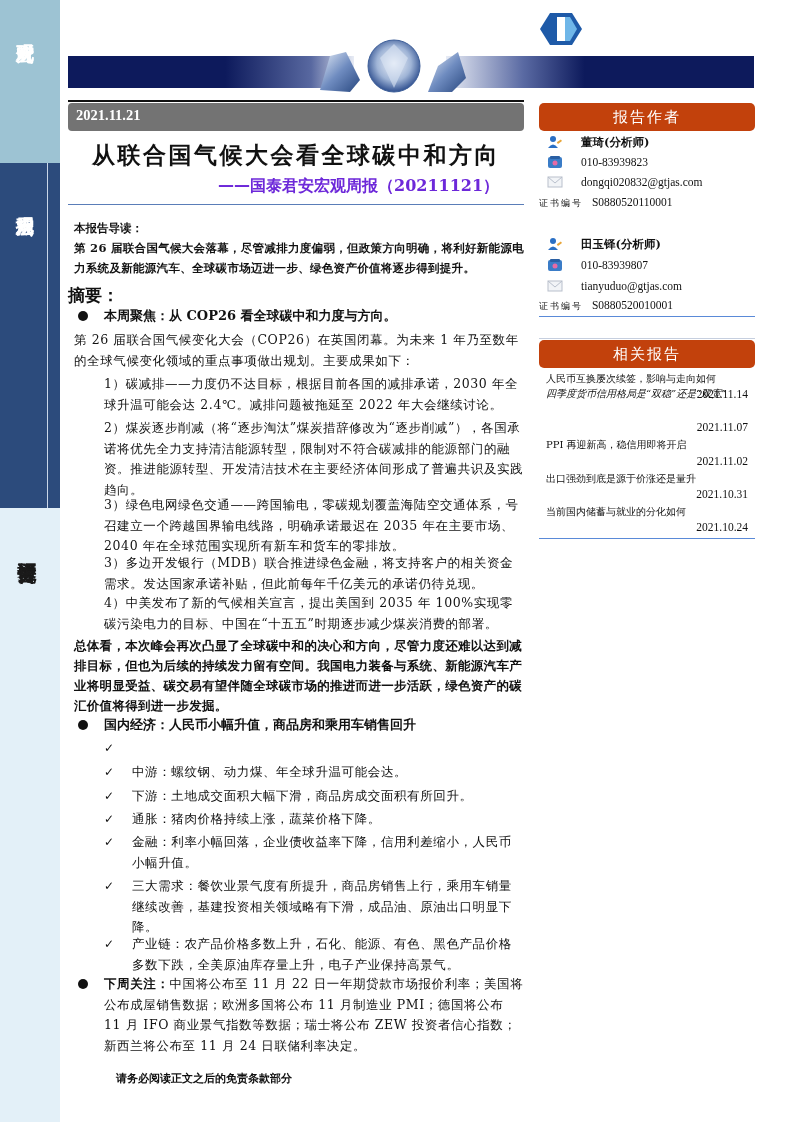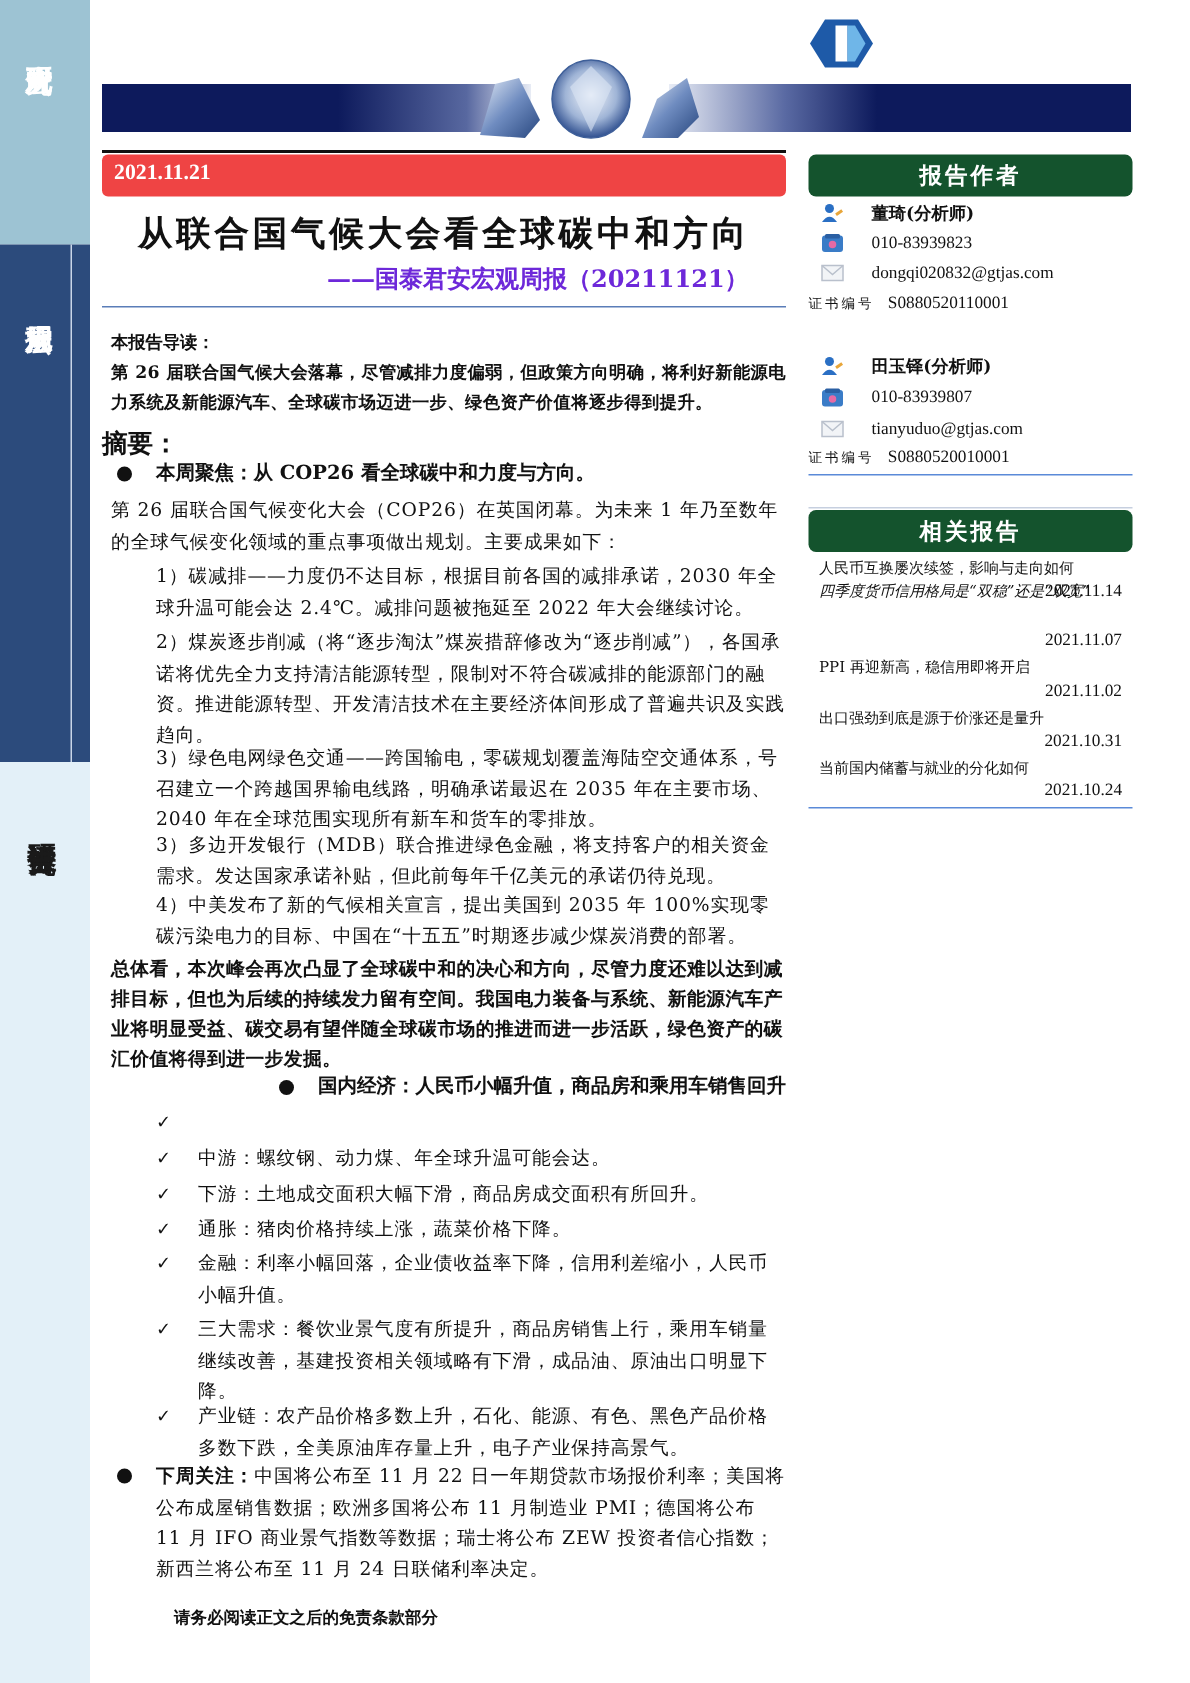--- a/index.html
+++ b/index.html
@@ -20,21 +20,21 @@
   .banner { position: absolute; left: 68px; top: 56px; width: 286px; height: 32px;
     background: linear-gradient(to right, #0d1a5c 0%, #0d1a5c 55%, #5868a0 85%, #e8ecf5 100%); }
   .banner-right { position: absolute; left: 446px; top: 56px; width: 308px; height: 32px;
     background: linear-gradient(to right, #e8ecf5 0%, #5a6aa3 25%, #0d1a5c 45%, #0d1a5c 100%); }
   .gems { position: absolute; left: 316px; top: 38px; width: 156px; height: 56px; }
   .logo { position: absolute; left: 539px; top: 12px; display: flex; align-items: center; }
   .logo-cn { font-family: "DejaVu Sans", sans-serif; font-size: 24px; font-weight: bold; color: #1e5aa8; letter-spacing: 1px; line-height: 26px; }
   .logo-en { font-family: "Liberation Sans", sans-serif; font-size: 7.5px; color: #1e5aa8; letter-spacing: 1.1px; margin-top: 2px; white-space: nowrap; word-spacing: 6px; }
 
   .rule-black { position: absolute; left: 68px; top: 100px; width: 456px; height: 2px; background: #111; }
-  .date-bar { position: absolute; left: 68px; top: 103px; width: 456px; height: 28px; background: #ef4444; border-radius: 4px; }
+  .date-bar { position: absolute; left: 68px; top: 103px; width: 456px; height: 28px; background: #737373; border-radius: 4px; }
   .date-text { position: absolute; left: 8px; top: 4px; color: #fff; font-family: "Liberation Serif", serif; font-weight: bold; font-size: 14.5px; }
 
   .title { position: absolute; left: 92px; top: 140px; font-size: 23px; font-weight: bold; letter-spacing: 2.5px; color: #111; white-space: nowrap; }
   .subtitle { position: absolute; left: 218px; top: 176px; font-size: 16px; font-weight: bold; color: #6d28d9; white-space: nowrap; }
   .rule-blue { position: absolute; left: 68px; top: 204px; width: 456px; height: 1px; background: #5a7db8; }
 
   
   .main { position: absolute; left: 74px; width: 452px; font-size: 12.5px; line-height: 20px; }
   .guide-label { top: 218px; font-weight: bold; font-size: 11.5px; }
   .guide-text { top: 238px; font-weight: bold; font-size: 11.5px; line-height: 20px; letter-spacing: 0.3px; }
@@ -44,21 +44,21 @@
   .para { position: absolute; left: 74px; width: 450px; font-size: 12.5px; line-height: 20.5px; letter-spacing: 0.6px; }
   .item { position: absolute; left: 104px; width: 420px; font-size: 12.5px; line-height: 20.5px; letter-spacing: 0.6px; }
   .conclusion { position: absolute; left: 74px; width: 452px; font-weight: bold; font-size: 12.5px; line-height: 20px; letter-spacing: 0.3px; top: 636px; }
   .check-row { position: absolute; left: 104px; width: 420px; display: flex; font-size: 12.5px; line-height: 20.5px; letter-spacing: 0.6px; }
   .check { width: 28px; flex: none; font-family: "DejaVu Sans", sans-serif; font-size: 12px; }
   .next-row { position: absolute; left: 78px; width: 446px; display: flex; font-size: 12.5px; line-height: 20.5px; letter-spacing: 0.6px; top: 974px; }
   .next-row .bullet-dot { margin-right: 16px; }
   .disclaimer { position: absolute; left: 116px; top: 1071px; font-weight: bold; font-size: 11px; }
 
   
-  .rc-head { position: absolute; left: 539px; width: 216px; height: 28px; background: #14532d; border-radius: 5px; color: #fff; font-weight: bold; font-size: 15px; text-align: center; line-height: 28px; letter-spacing: 2px; }
+  .rc-head { position: absolute; left: 539px; width: 216px; height: 28px; background: #c2410c; border-radius: 5px; color: #fff; font-weight: normal; font-size: 15px; text-align: center; line-height: 28px; letter-spacing: 2px; }
   .author-row { position: absolute; left: 547px; display: flex; align-items: center; font-family: "Liberation Serif", serif; font-size: 11.5px; height: 20px; }
   .author-row .ico { width: 16px; height: 14px; margin-right: 18px; display: inline-block; }
   .author-name { font-weight: bold; font-family: "DejaVu Serif", serif; font-size: 11.5px; }
   .cert-row { position: absolute; left: 539px; font-size: 11.5px; font-family: "Liberation Serif", serif; }
   .cert-label { font-size: 9px; font-family: "DejaVu Serif", serif; letter-spacing: 2px; margin-right: 6px; }
   .rc-line { position: absolute; left: 539px; width: 216px; height: 1px; background: #5a8ad8; }
   .rc-line.light { background: #c6cfdf; }
   .rel-title { position: absolute; left: 546px; font-size: 10px; white-space: nowrap; }
   .rel-date { position: absolute; left: 620px; width: 128px; text-align: right; font-family: "Liberation Serif", serif; font-size: 11.5px; }
 </style>
@@ -121,21 +121,21 @@
 <div class="para" style="top:330px;">第 26 届联合国气候变化大会（COP26）在英国闭幕。为未来 1 年乃至数年的全球气候变化领域的重点事项做出规划。主要成果如下：</div>
 
 <div class="item" style="top:374px;">1）碳减排——力度仍不达目标，根据目前各国的减排承诺，2030 年全球升温可能会达 2.4℃。减排问题被拖延至 2022 年大会继续讨论。</div>
 <div class="item" style="top:418px;">2）煤炭逐步削减（将“逐步淘汰”煤炭措辞修改为“逐步削减”），各国承诺将优先全力支持清洁能源转型，限制对不符合碳减排的能源部门的融资。推进能源转型、开发清洁技术在主要经济体间形成了普遍共识及实践趋向。</div>
 <div class="item" style="top:495px;">3）绿色电网绿色交通——跨国输电，零碳规划覆盖海陆空交通体系，号召建立一个跨越国界输电线路，明确承诺最迟在 2035 年在主要市场、2040 年在全球范围实现所有新车和货车的零排放。</div>
 <div class="item" style="top:553px;">3）多边开发银行（MDB）联合推进绿色金融，将支持客户的相关资金需求。发达国家承诺补贴，但此前每年千亿美元的承诺仍待兑现。</div>
 <div class="item" style="top:593px;">4）中美发布了新的气候相关宣言，提出美国到 2035 年 100%实现零碳污染电力的目标、中国在“十五五”时期逐步减少煤炭消费的部署。</div>
 
 <div class="conclusion">总体看，本次峰会再次凸显了全球碳中和的决心和方向，尽管力度还难以达到减排目标，但也为后续的持续发力留有空间。我国电力装备与系统、新能源汽车产业将明显受益、碳交易有望伴随全球碳市场的推进而进一步活跃，绿色资产的碳汇价值将得到进一步发掘。</div>
 
-<div class="bullet-row" style="top:715px;justify-content:flex-end;">
+<div class="bullet-row" style="top:715px;">
   <span class="bullet-dot"></span>
   <span>国内经济：人民币小幅升值，商品房和乘用车销售回升</span>
 </div>
 
 <div class="check-row" style="top:738px;">
   <span class="check">✓</span>
 </div>
 <div class="check-row" style="top:762px;">
   <span class="check">✓</span>
   <span>中游：螺纹钢、动力煤、年全球升温可能会达。</span>

